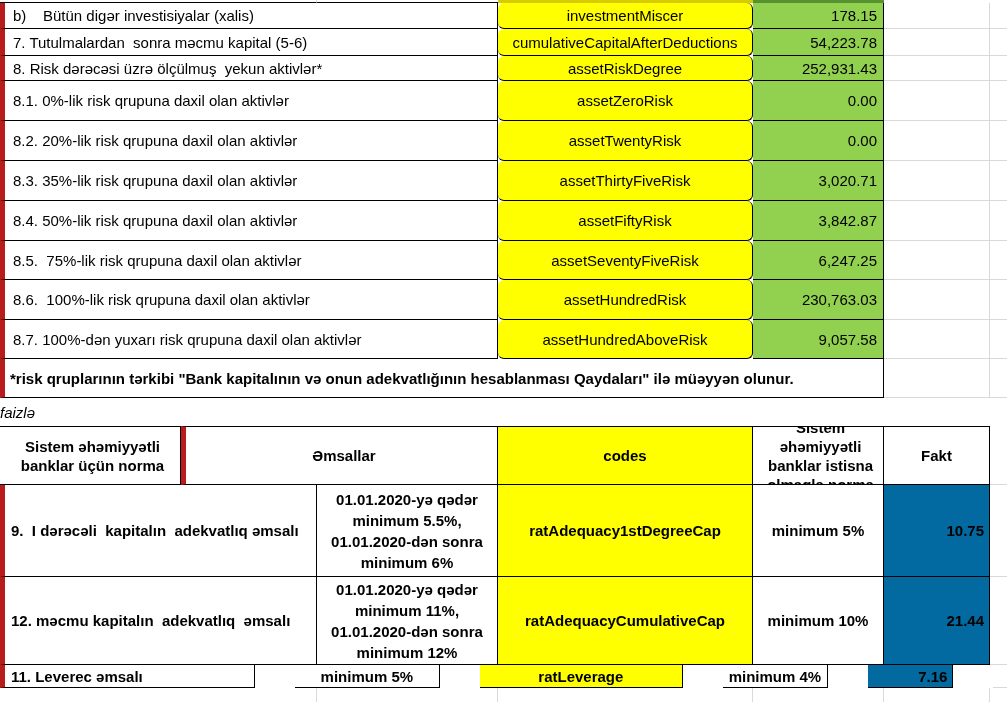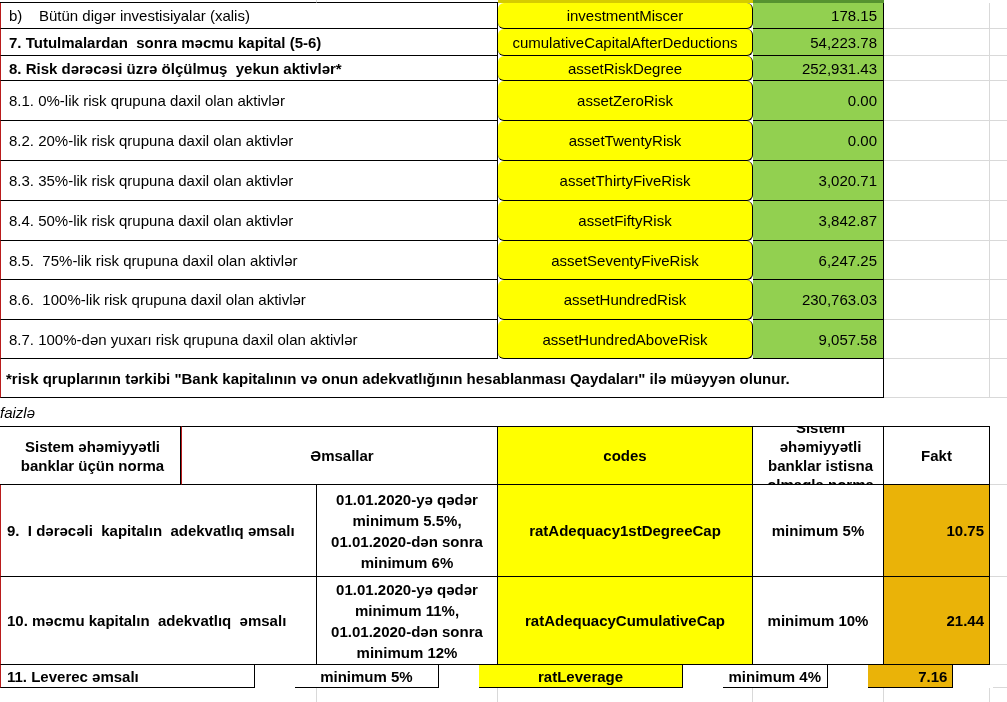--- a/index.html
+++ b/index.html
@@ -20,42 +20,42 @@
   .ts-e{flex:1;}
   
   .row{display:flex;}
   .cell{
     box-sizing:border-box;
     border-right:1px solid #000;
     border-bottom:1px solid #000;
     display:flex;align-items:center;
     overflow:hidden;
   }
-  .bl{border-left:1px solid #b91c1c;}
+  .bl{border-left:5px solid #b91c1c;}
   .ghost1{width:106px;box-sizing:border-box;border-right:1px solid #d9d9d9;border-bottom:1px solid #d9d9d9;}
   .ghost2{flex:1;box-sizing:border-box;border-bottom:1px solid #d9d9d9;}
   
   .u-label{width:498px;padding-left:8px;justify-content:flex-start;white-space:pre-wrap;}
   .u-code{width:255px;background:#FFFF00;justify-content:center;text-align:center;border-radius:6px;}
   .u-value{width:131px;background:#92D050;justify-content:flex-end;padding-right:6px;}
-  .bold .u-label{font-weight:bold;}
+  .bold .u-label{font-weight:normal;}
   .h26{height:26px;}.h27{height:27px;}.h25{height:25px;}
   .h40{height:40px;}.h39{height:39px;}
   
   .note-cell{width:884px;height:39px;font-weight:bold;padding-left:5px;justify-content:flex-start;white-space:pre-wrap;}
   
   .unit-row{height:28px;display:flex;align-items:center;justify-content:flex-start;padding-right:4px;box-sizing:border-box;font-style:italic;}
   
   .lt .cell{font-weight:bold;}
   .lt-h .cell{border-top:1px solid #000;}
   .c1{width:317px;padding-left:6px;justify-content:flex-start;white-space:pre-wrap;}
   .c2{width:181px;justify-content:center;text-align:center;white-space:pre-line;line-height:21px;}
   .c3{width:255px;background:#FFFF00;justify-content:center;text-align:center;}
   .c4{width:131px;justify-content:center;text-align:center;white-space:pre-line;line-height:19px;}
-  .c5{width:106px;background:#eab308;justify-content:flex-end;padding-right:5px;font-weight:normal;}
+  .c5{width:106px;background:#0369a1;justify-content:flex-end;padding-right:5px;font-weight:normal;}
   .lt-ghost{width:17px;box-sizing:border-box;border-bottom:1px solid #d9d9d9;}
   .lt-h .c1,.lt-h .c2,.lt-h .c4{justify-content:center;text-align:center;padding-left:5px;}
   .lt-h .c2{line-height:19px;}
   .lt-h .c5{background:#fff;justify-content:center;font-weight:bold !important;padding-right:0;}
   .hdr59{height:59px;}
   .h92{height:92px;}.h88{height:88px;}.h23{height:23px;gap:40px;}
   
   .bottom-strip{display:flex;height:14px;}
   .bs{box-sizing:border-box;border-right:1px solid #d9d9d9;}
   .bs1{width:317px;}.bs2{width:181px;}.bs3{width:255px;}.bs4{width:131px;}.bs5{width:106px;}
@@ -174,21 +174,21 @@
 minimum 5.5%,
 01.01.2020-dən sonra
 minimum 6%</div>
     <div class="cell c3 h92">ratAdequacy1stDegreeCap</div>
     <div class="cell c4 h92">minimum 5%</div>
     <div class="cell c5 h92">10.75</div>
     <div class="lt-ghost"></div>
   </div>
 
   <div class="row lt h88">
-    <div class="cell c1 bl h88">10. məcmu kapitalın  adekvatlıq  əmsalı</div>
+    <div class="cell c1 bl h88">12. məcmu kapitalın  adekvatlıq  əmsalı</div>
     <div class="cell c2 h88">01.01.2020-yə qədər
 minimum 11%,
 01.01.2020-dən sonra
 minimum 12%</div>
     <div class="cell c3 h88">ratAdequacyCumulativeCap</div>
     <div class="cell c4 h88">minimum 10%</div>
     <div class="cell c5 h88">21.44</div>
     <div class="lt-ghost"></div>
   </div>
 

